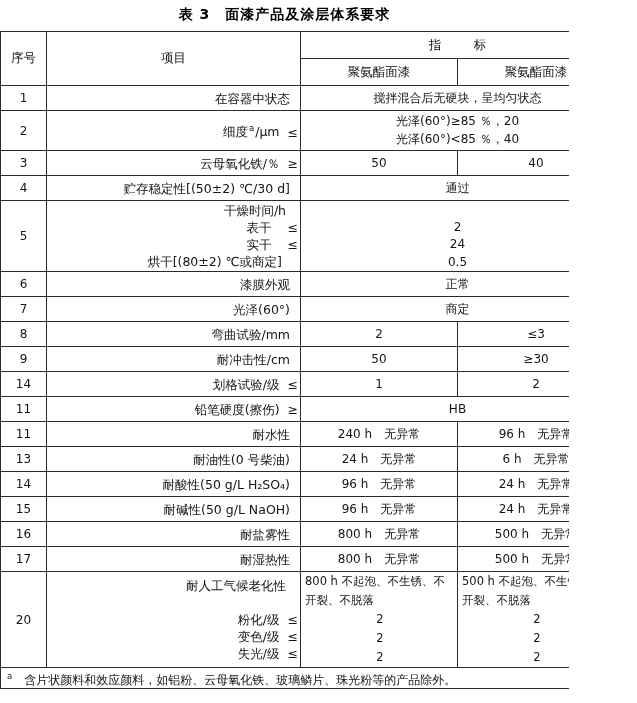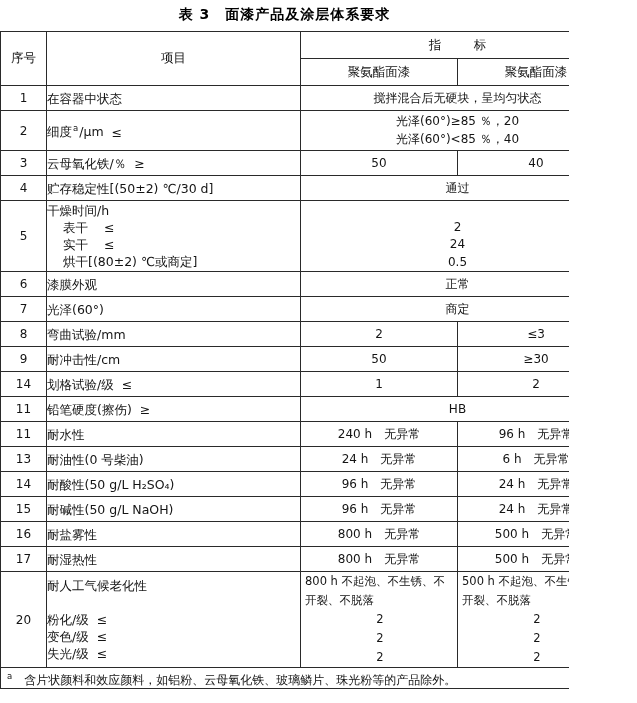--- a/index.html
+++ b/index.html
@@ -65,21 +65,21 @@
   .rownum { text-align: center; font-size: 12px; }
   .itemcell {
     padding: 3px 6px 3px 9px;
     position: relative;
     font-size: 12.5px;
     line-height: 17px;
   }
   .itemline {
     display: flex;
     align-items: baseline;
-    justify-content: flex-start;
+    justify-content: flex-end;
     white-space: nowrap;
   }
   .itemline .op {
     font-size: 12.5px;
     padding-left: 8px;
     padding-right: 2px;
   }
   .indent1 { padding-left: 16px; gap: 8px; }
   .valcell {
     text-align: center;

